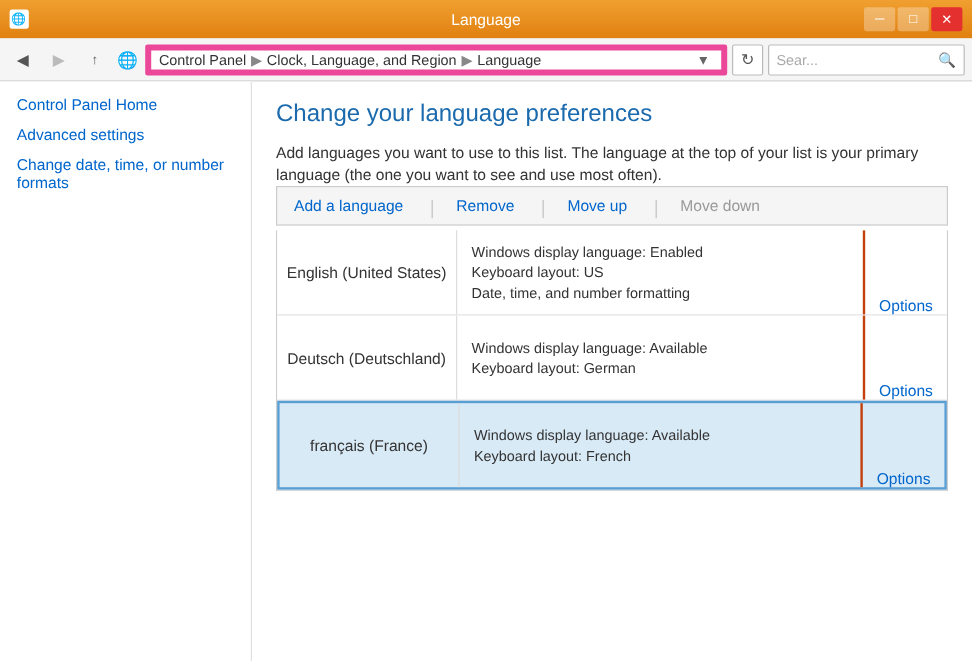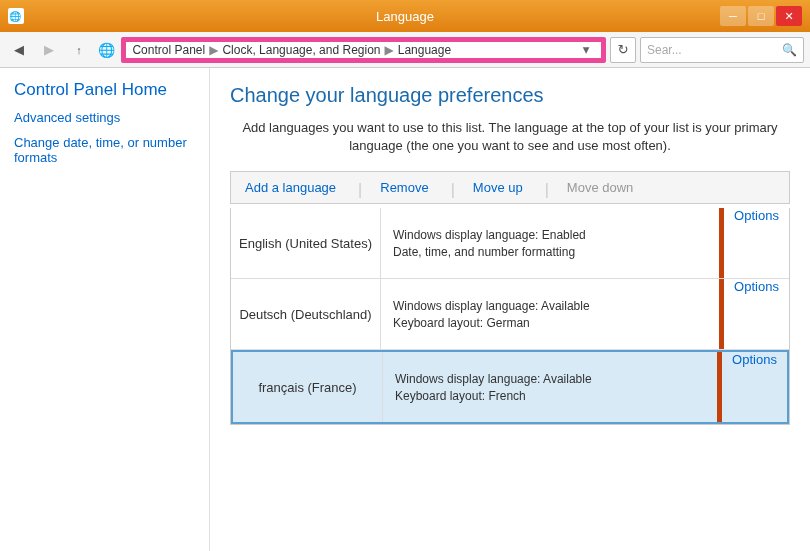--- a/index.html
+++ b/index.html
@@ -136,40 +136,38 @@
       flex-shrink: 0;
     }
     .sidebar-link {
       display: block;
       color: #0066cc;
       text-decoration: none;
       font-size: 13px;
       margin-bottom: 10px;
       cursor: pointer;
     }
-    .sidebar-link.main-link { font-size: 17px; }
+    .sidebar-link.main-link { font-size: 13px; }
 
     
     .content {
       flex: 1;
       padding: 16px 20px;
       overflow-y: auto;
     }
     .page-title {
       font-size: 20px;
       font-weight: 300;
       color: #1a6aad;
       margin-bottom: 12px;
     }
     .description {
       font-size: 13px;
       color: #333;
-      margin-bottom: 16px;
       line-height: 1.4;
-      text-align: center;
     }
 
     
     .lang-toolbar {
       display: flex;
       align-items: flex-end;
       gap: 10px;
       margin-bottom: 4px;
       background: #f5f5f5;
       border: 1px solid #ccc;
@@ -226,23 +224,23 @@
       font-size: 12px;
       color: #333;
       display: flex;
       flex-direction: column;
       justify-content: center;
       gap: 3px;
     }
     .lang-options {
       width: 70px;
       display: flex;
-      align-items: flex-start;
+      align-items: flex-end;
       justify-content: center;
-      border-left: 5px solid #c2410c;
+      border-left: 2px solid #c2410c;
       flex-shrink: 0;
     }
     .options-link {
       color: #0066cc;
       text-decoration: none;
       font-size: 13px;
       cursor: pointer;
     }
   </style>
 </head>
@@ -303,20 +301,21 @@
     </div>
 
     <div class="lang-list">
 
       <div class="lang-item">
         <div class="lang-name">
           <span>English (United States)</span>
         </div>
         <div class="lang-details">
           <span>Windows display language: Enabled</span>
+          <span>Keyboard layout: US</span>
           <span>Date, time, and number formatting</span>
         </div>
         <div class="lang-options">
           <a class="options-link">Options</a>
         </div>
       </div>
 
       <div class="lang-item">
         <div class="lang-name">
           <span>Deutsch (Deutschland)</span>

